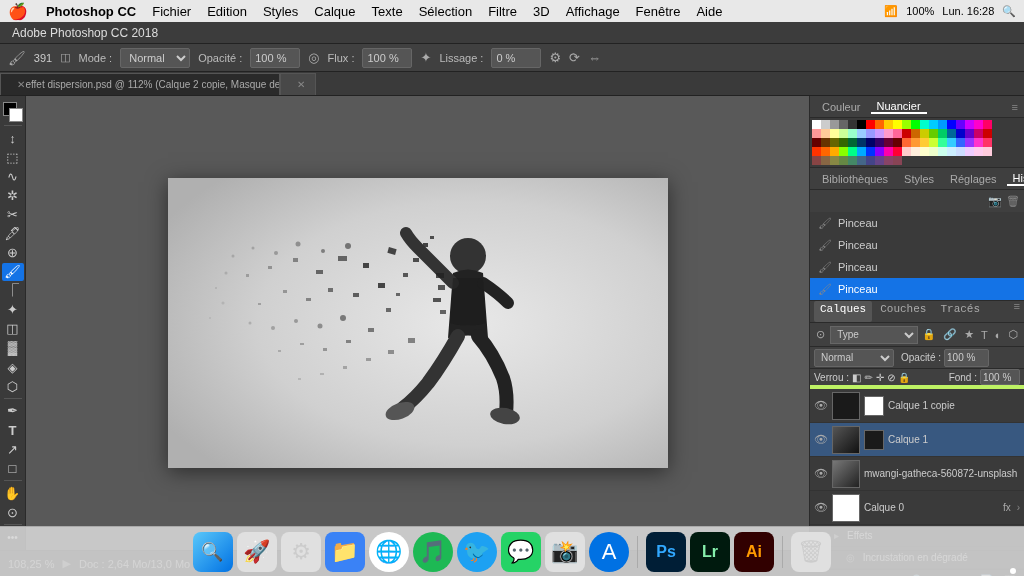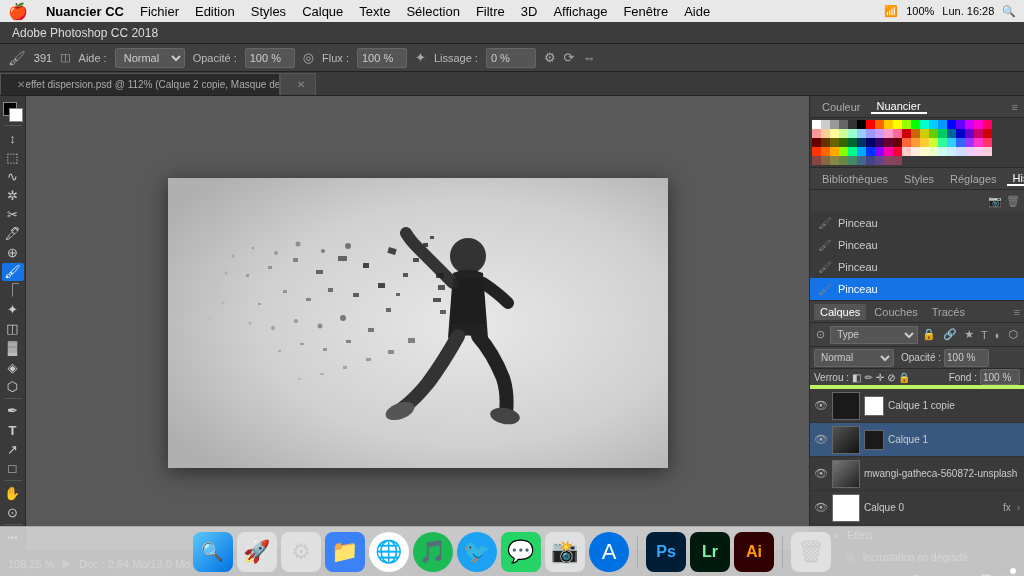--- a/index.html
+++ b/index.html
@@ -116,22 +116,22 @@
     .history-item {
       height: 22px; display: flex; align-items: center; padding: 0 8px; gap: 6px;
       font-size: 11px; color: #ccc; cursor: pointer;
     }
     .history-item.active { background: #1473e6; color: #fff; }
     .hist-icon { color: #888; font-size: 11px; }
 
     
     #layers-panel { flex: 1; display: flex; flex-direction: column; }
     .layers-tabs {
-      height: 22px; background: #3f3f3f; display: flex; align-items: center;
-      padding: 0 4px; gap: 2px; border-bottom: 1px solid #2a2a2a;
+      height: 22px; background: #3f3f3f; display: flex; 
+      padding: 0 4px; gap: 2px; border-bottom: 1px solid #2a2a2a; font-family: Liberation Mono, monospace;
     }
     .layer-tab {
       font-size: 11px; color: #aaa; padding: 2px 6px; cursor: pointer; white-space: nowrap;
     }
     .layer-tab.active { color: #fff; background: #555; border-radius: 2px; }
     .layers-toolbar {
       height: 24px; background: #404040; display: flex; align-items: center;
       padding: 0 4px; gap: 3px; border-bottom: 1px solid #2a2a2a;
     }
     .layers-toolbar select {
@@ -201,21 +201,21 @@
       justify-content: flex-end; padding: 0 4px; gap: 4px;
     }
     .pc-icon { color: #888; font-size: 11px; cursor: pointer; }
   </style>
 </head>
 <body>
 
 <div id="menubar">
   <span class="menu-apple">🍎</span>
 
-  <span class="menu-item bold">Nuancier CC</span>
+  <span class="menu-item bold">Photoshop CC</span>
   <span class="menu-item">Fichier</span>
   <span class="menu-item">Edition</span>
   <span class="menu-item">Styles</span>
   <span class="menu-item">Calque</span>
   <span class="menu-item">Texte</span>
   <span class="menu-item">Sélection</span>
   <span class="menu-item">Filtre</span>
   <span class="menu-item">3D</span>
   <span class="menu-item">Affichage</span>
   <span class="menu-item">Fenêtre</span>
@@ -229,21 +229,21 @@
 </div>
 
 <div id="ps-toolbar">
   <span class="ps-menu-item" style="color:#ddd;font-size:12px;">Adobe Photoshop CC 2018</span>
 </div>
 
 <div id="options-bar">
   <span style="color:#aaa;font-size:14px;">🖌</span>
   <span style="color:#ccc;font-size:11px;">391</span>
   <span style="color:#aaa;">◫</span>
-  <span class="opt-label">Aide :</span>
+  <span class="opt-label">Mode :</span>
   <select class="opt-select">
     <option>Normal</option>
     <option>Produit</option>
     <option>Éclaircir</option>
   </select>
   <span class="opt-label">Opacité :</span>
   <input class="opt-input" type="text" value="100 %" style="">
   <span class="opt-icon">◎</span>
   <span class="opt-label">Flux :</span>
   <input class="opt-input" type="text" value="100 %" style="">

